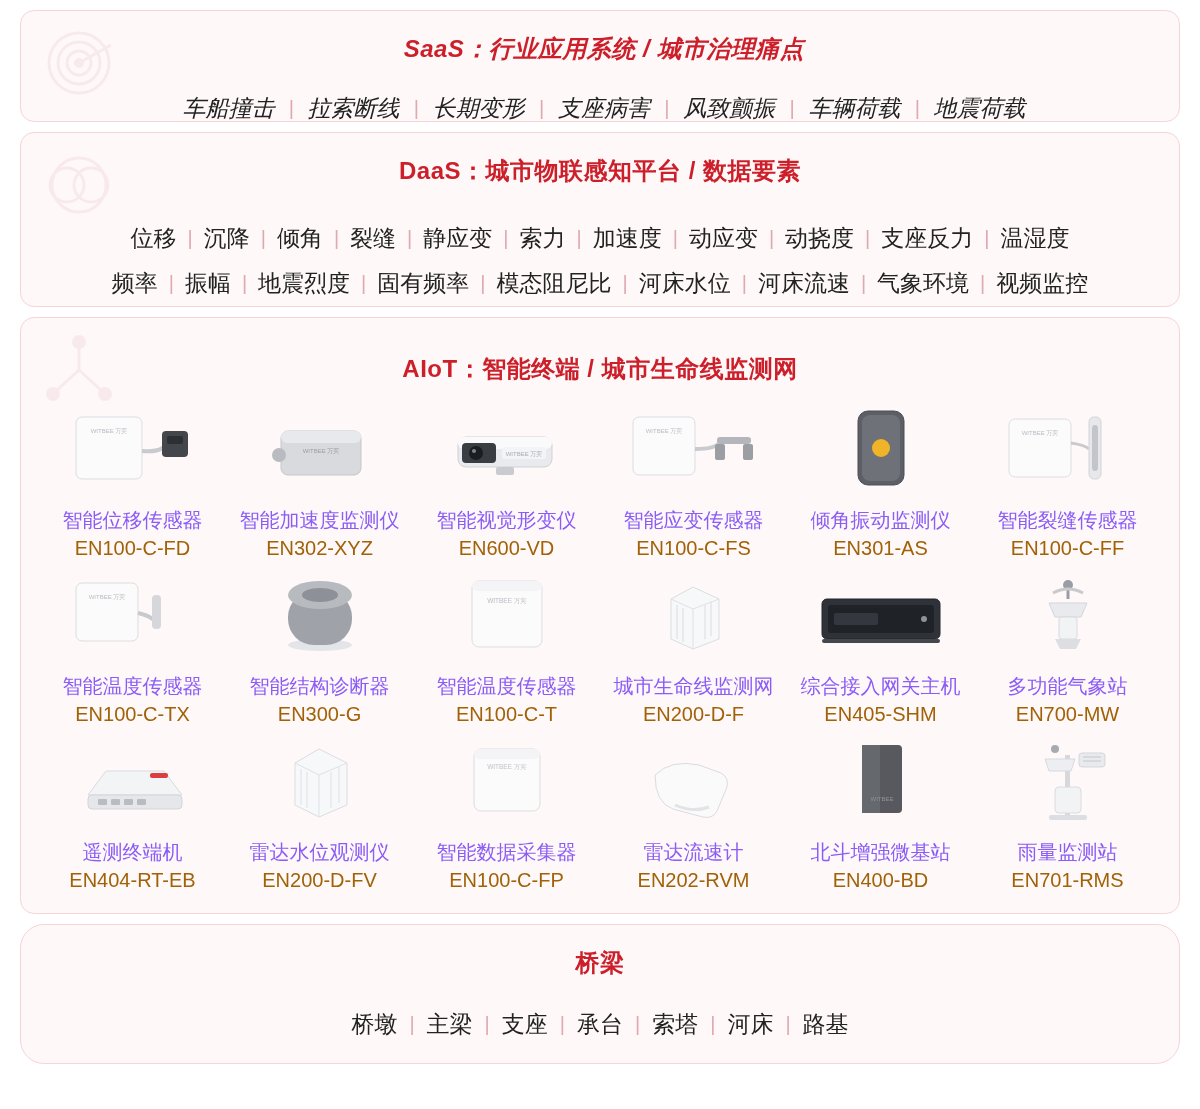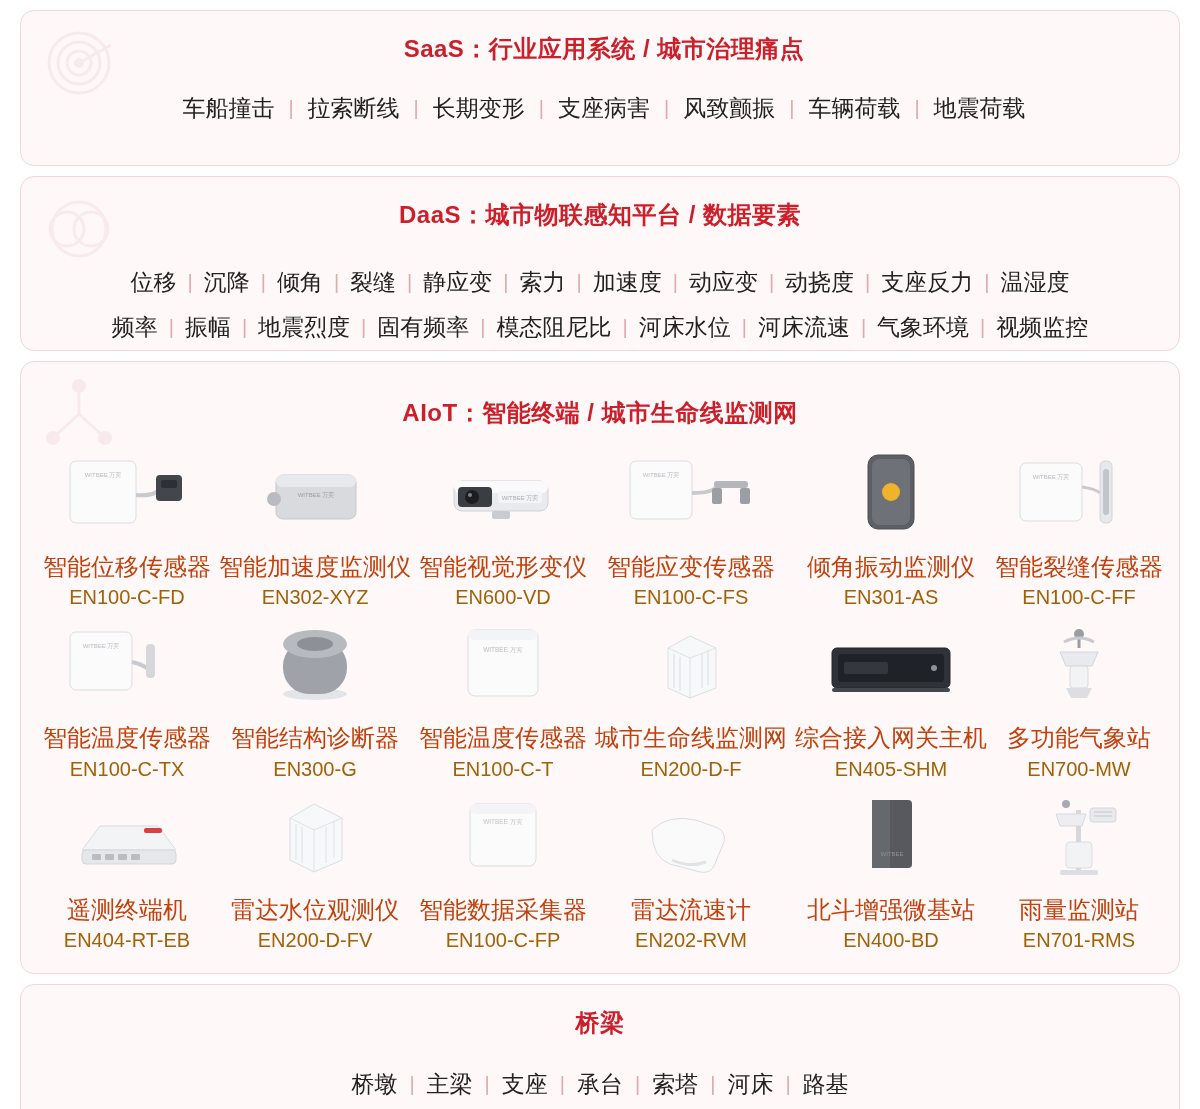--- a/index.html
+++ b/index.html
@@ -38,21 +38,21 @@
     position: absolute;
     left: 18px;
     top: 12px;
     width: 74px;
     height: 74px;
     opacity: 0.5;
     pointer-events: none;
   }
 
   
-  #saas-panel { height: 156px; padding: 22px 0 0 8px; }
+  #saas-panel { height: 112px; padding: 22px 0 0 8px; font-style: italic; }
   .tag-row {
     display: flex;
     justify-content: center;
     align-items: center;
     flex-wrap: wrap;
     font-size: 23px;
     color: #222;
     text-align: right;
   }
   #saas-panel .tag-row { margin-top: 28px; }
@@ -79,34 +79,34 @@
     padding: 0 4px;
   }
   .device-img {
     height: 96px;
     display: flex;
     align-items: flex-end;
     justify-content: center;
     margin-bottom: 8px;
   }
   .device-name {
-    font-size: 24px;
-    color: #c2410c;
+    font-size: 20px;
+    color: #8b5cf6;
     line-height: 1.35;
     white-space: nowrap;
   }
   .device-model {
     font-size: 20px;
     color: #a16207;
     line-height: 1.45;
     white-space: nowrap;
   }
 
   
-  #bridge-panel { height: 140px; padding: 22px 0 0 0; }
+  #bridge-panel { height: 140px; padding: 22px 0 0 0; border-radius: 24px; }
   #bridge-panel .tag-row { margin-top: 30px; font-size: 23px; }
   #bridge-panel .tag-row .item { padding: 0 12px; }
 
   svg.dev { display: block; }
 </style>
 </head>
 <body>
 
 <div id="page">
 

